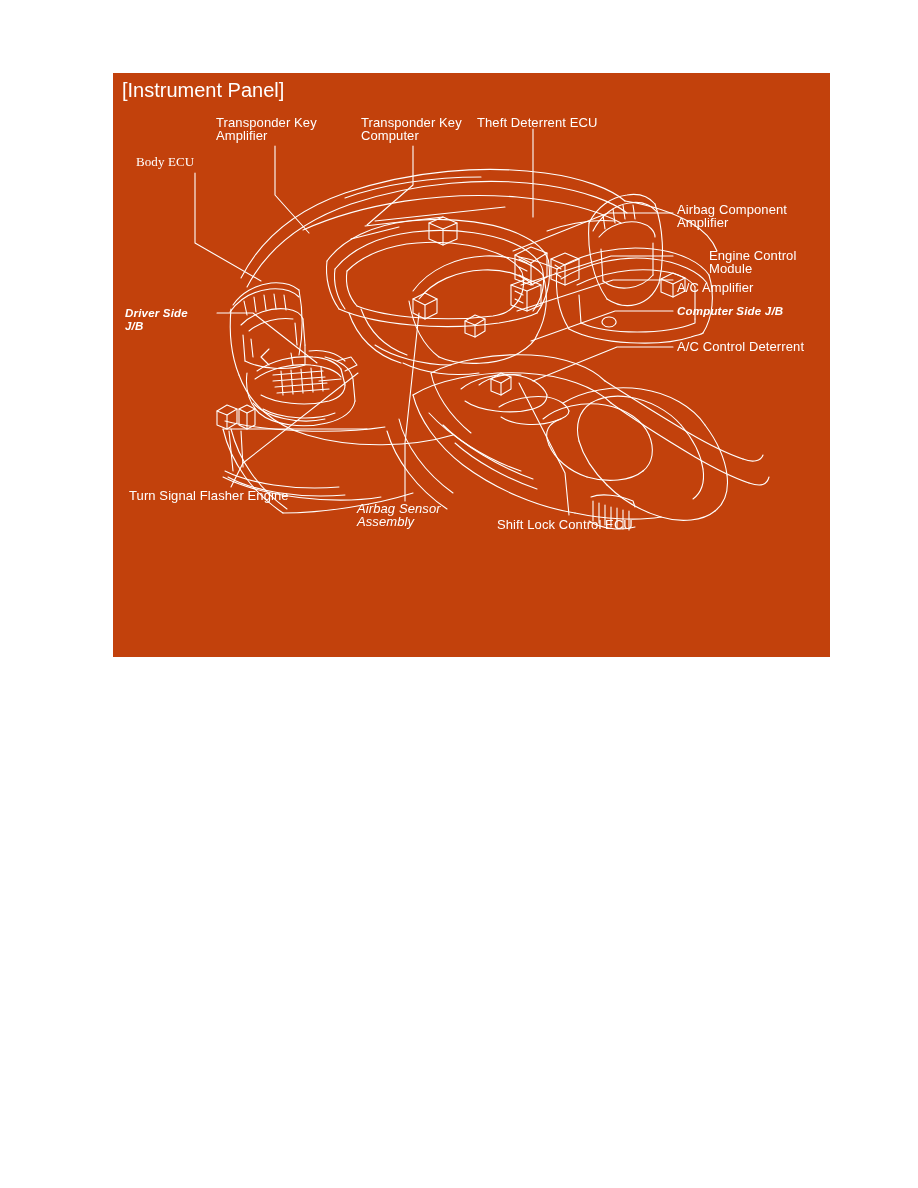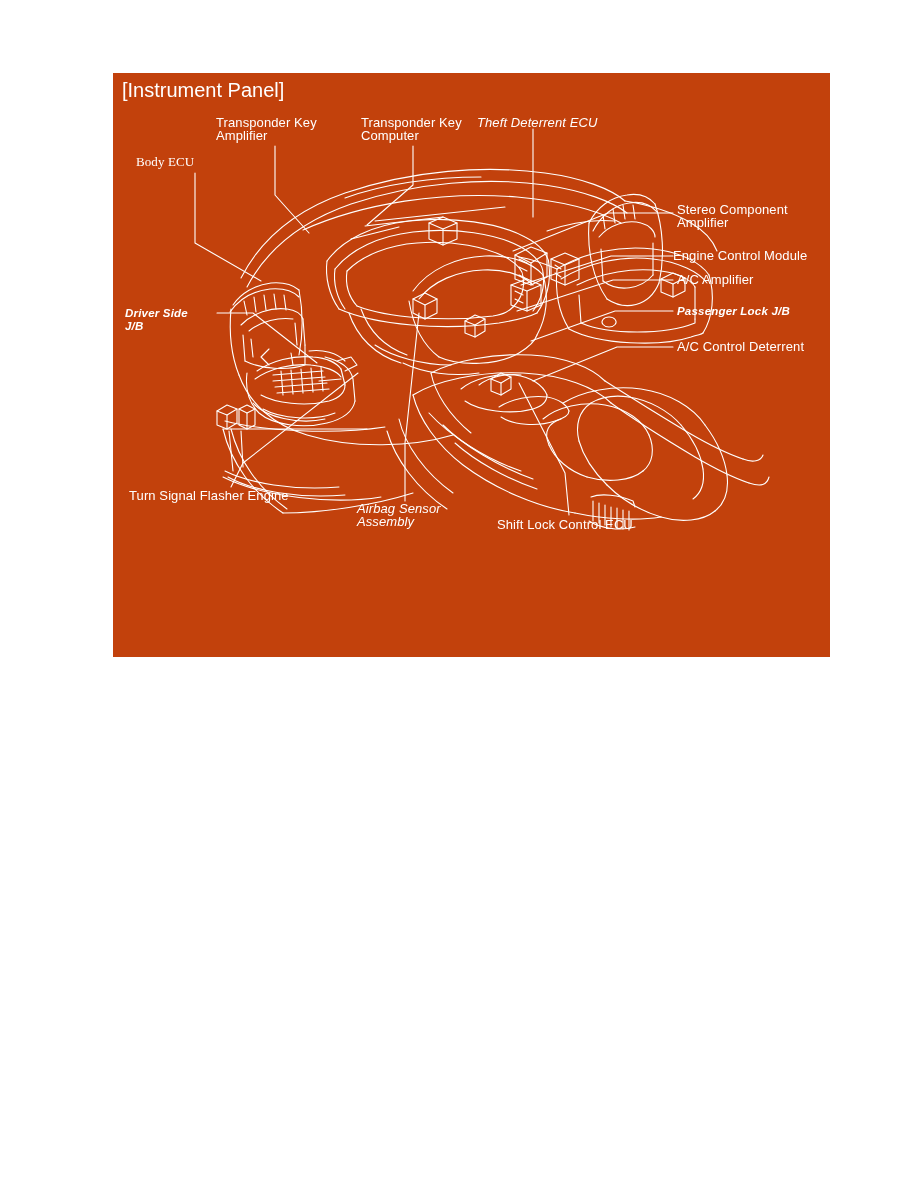--- a/index.html
+++ b/index.html
@@ -326,26 +326,26 @@
     </svg>
 
     <div id="figure-title">[Instrument Panel]</div>
 
     <div id="callout-layer">
         <div class="callout" style="left: 23px; top: 83px; font-family: Liberation Serif, serif;">Body ECU</div>
         <div class="callout" style="left: 103px; top: 44px;">Transponder Key
 Amplifier</div>
         <div class="callout" style="left: 248px; top: 44px;">Transponder Key
 Computer</div>
-        <div class="callout" style="left: 364px; top: 44px; font-style: italic;">Theft Deterrent ECU</div>
-        <div class="callout" style="left: 564px; top: 131px;">Stereo Component
+        <div class="callout" style="left: 364px; top: 44px;">Theft Deterrent ECU</div>
+        <div class="callout" style="left: 564px; top: 131px;">Airbag Component
 Amplifier</div>
-        <div class="callout" style="left: 560px; top: 177px;">Engine Control Module</div>
-        <div class="callout" style="left: 564px; top: 201px;">A/C Amplifier</div>
-        <div class="callout bold" style="left: 564px; top: 232px;">Passenger Lock J/B</div>
+        <div class="callout" style="left: 596px; top: 177px;">Engine Control Module</div>
+        <div class="callout" style="left: 564px; top: 209px;">A/C Amplifier</div>
+        <div class="callout bold" style="left: 564px; top: 232px;">Computer Side J/B</div>
         <div class="callout" style="left: 564px; top: 268px;">A/C Control Deterrent</div>
         <div class="callout bold" style="left: 12px; top: 234px;">Driver Side
 J/B</div>
         <div class="callout" style="left: 16px; top: 417px;">Turn Signal Flasher Engine</div>
         <div class="callout" style="left: 244px; top: 430px; font-style: italic;">Airbag Sensor
 Assembly</div>
         <div class="callout" style="left: 384px; top: 446px;">Shift Lock Control ECU</div>
       </div>
 
   </div>

